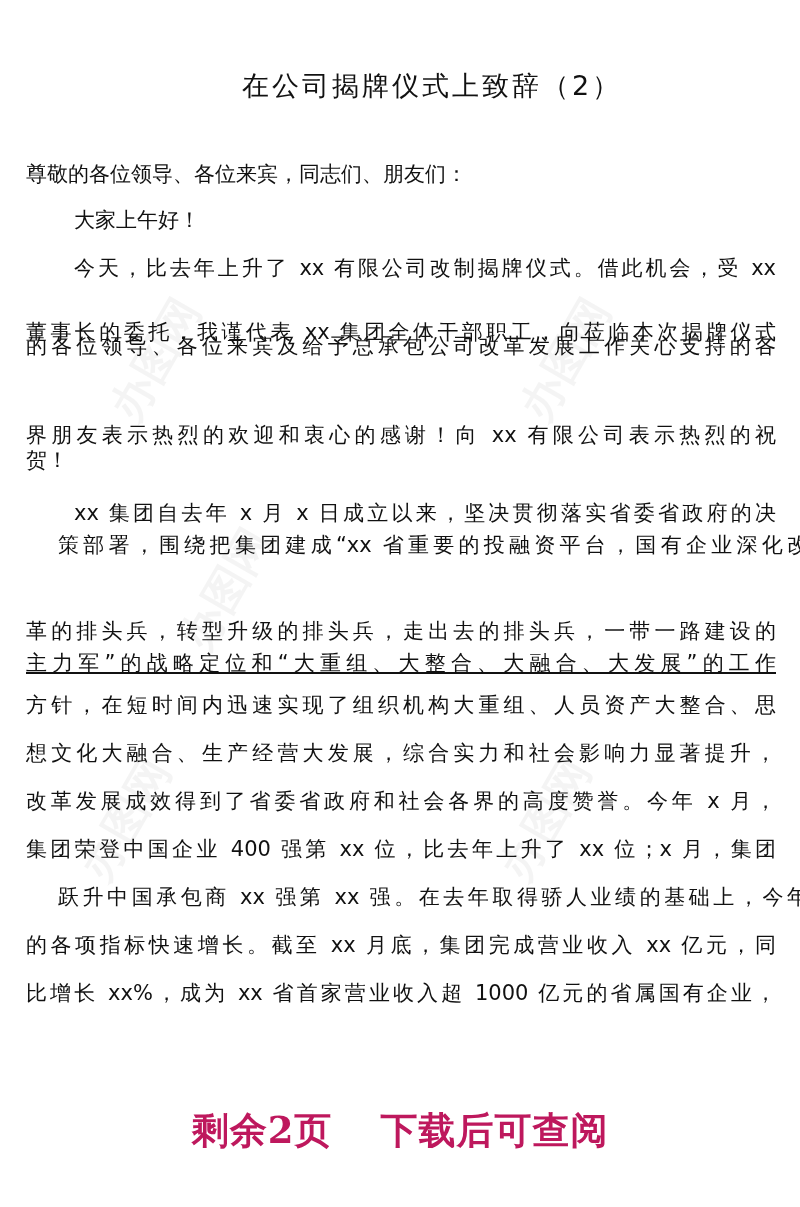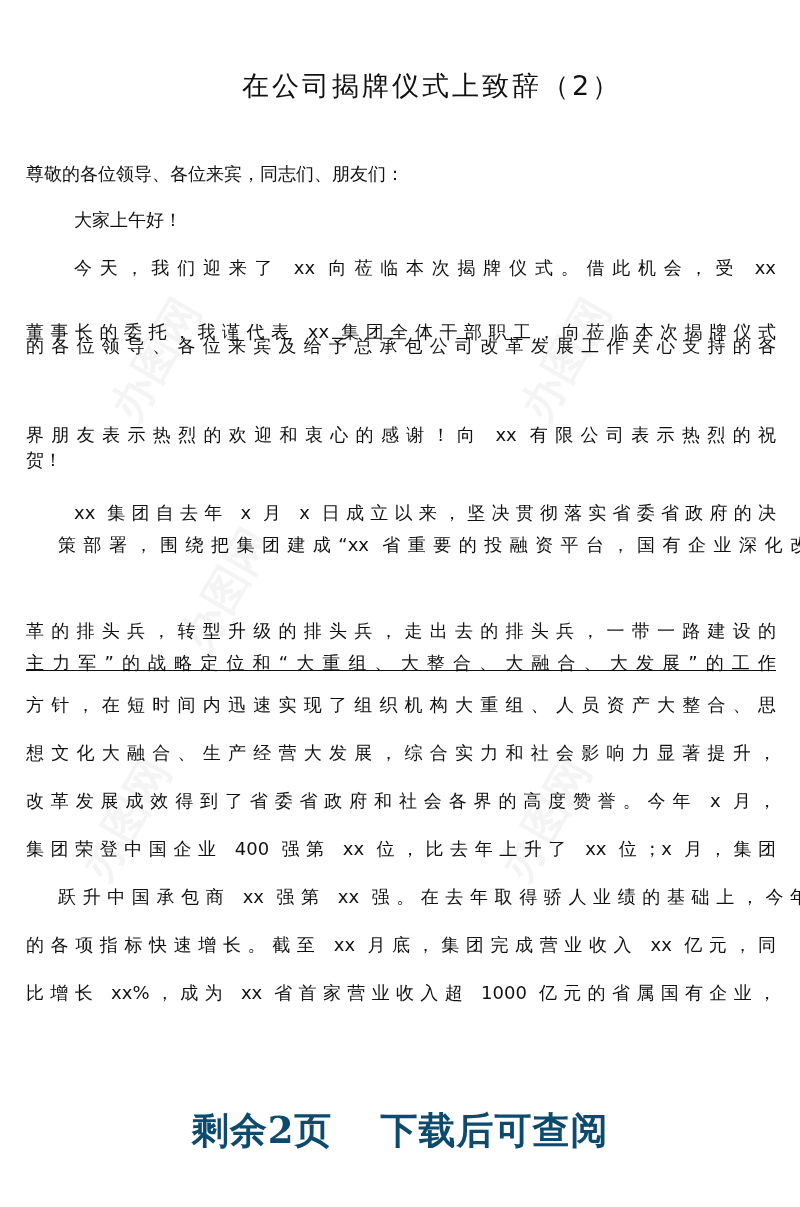--- a/index.html
+++ b/index.html
@@ -24,21 +24,21 @@
       font-size: 27px;
       letter-spacing: 3px;
       color: #111;
       font-family: "DejaVu Sans", sans-serif;
       padding-left: 20px;
     }
     .line {
       position: absolute;
       left: 26px;
       width: 750px;
-      font-size: 18px;
+      font-size: 21px;
       line-height: 30px;
       white-space: nowrap;
       color: #111;
       text-align: justify;
       text-align-last: justify;
     }
     .line.indent { left: 74px; width: 702px; }
     .line.last { text-align-last: left; }
     .watermark {
       position: absolute;
@@ -49,21 +49,21 @@
       pointer-events: none;
     }
     .remaining-banner {
       position: absolute;
       top: 1106px;
       left: 0;
       width: 800px;
       text-align: center;
       font-size: 37px;
       font-weight: bold;
-      color: #0c4a6e;
+      color: #be185d;
       font-family: "DejaVu Serif", serif;
       letter-spacing: 1px;
     }
     .remaining-banner .gap { display: inline-block; width: 48px; }
   </style>
 </head>
 <body>
 
 <div>
 
@@ -73,21 +73,21 @@
   <div class="watermark" style="top:790px;left:60px;">办图网</div>
   <div class="watermark" style="top:790px;left:480px;">办图网</div>
 
   <div class="title">在公司揭牌仪式上致辞（2）</div>
 
   <div class="line last" style="top:159px;">尊敬的各位领导、各位来宾，同志们、朋友们：</div>
 
   <div class="line indent last" style="top:205px;">大家上午好！</div>
 
   <div>
-    <div class="line indent" style="top:253px;">今天，我们迎来了 xx 向莅临本次揭牌仪式。借此机会，受 xx</div>
+    <div class="line indent" style="top:253px;">今天，比去年上升了 xx 有限公司改制揭牌仪式。借此机会，受 xx</div>
     <div class="line" style="top:317px;">董事长的委托，我谨代表 xx 集团全体干部职工，向莅临本次揭牌仪式</div>
     <div class="line" style="top:331px;">的各位领导、各位来宾及给予总承包公司改革发展工作关心支持的各</div>
     <div class="line" style="top:397px;margin-top:23px;">界朋友表示热烈的欢迎和衷心的感谢！向 xx 有限公司表示热烈的祝</div>
     <div class="line last" style="top:445px;">贺！</div>
   </div>
 
   <div>
     <div class="line indent" style="top:498px;">xx 集团自去年 x 月 x 日成立以来，坚决贯彻落实省委省政府的决</div>
     <div class="line" style="top:530px;margin-left:32px;">策部署，围绕把集团建成“xx 省重要的投融资平台，国有企业深化改</div>
     <div class="line" style="top:616px;">革的排头兵，转型升级的排头兵，走出去的排头兵，一带一路建设的</div>

